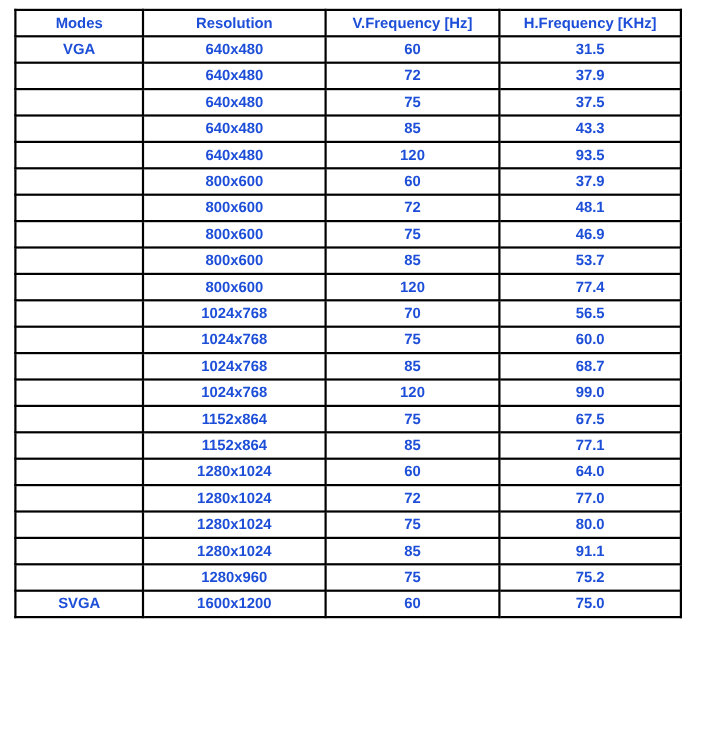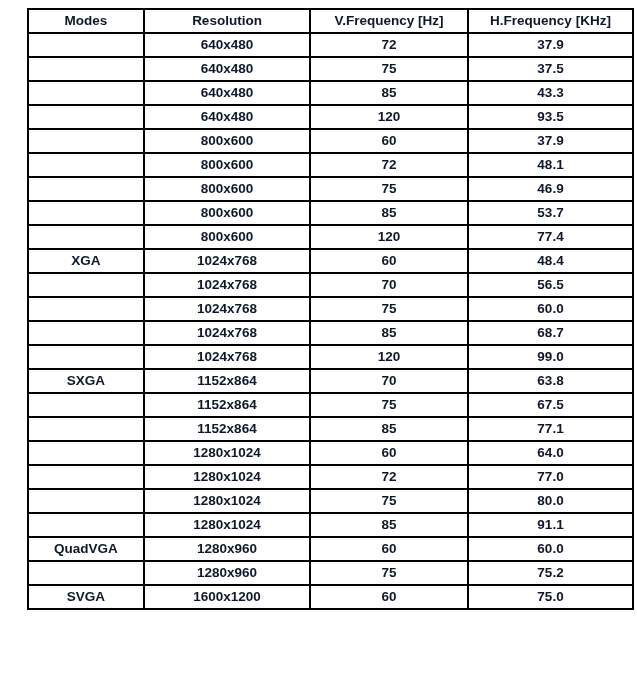--- a/index.html
+++ b/index.html
@@ -12,26 +12,26 @@
   }
   .page {
     position: relative;
     width: 637px;
     height: 687px;
     background: #ffffff;
     overflow: hidden;
   }
   table.modes-table {
     position: absolute;
-    left: 27px;
+    left: 13px;
     top: 8px;
     width: 605px;
     border-collapse: collapse;
     table-layout: fixed;
-    color: #0f172a;
+    color: #1d4ed8;
     font-size: 13.5px;
     font-weight: 600;
   }
   table.modes-table th,
   table.modes-table td {
     border: 2px solid #000000;
     height: 20px;
     padding: 0;
     text-align: center;
     vertical-align: middle;
@@ -61,20 +61,26 @@
     <thead>
       <tr>
         <th>Modes</th>
         <th>Resolution</th>
         <th>V.Frequency [Hz]</th>
         <th>H.Frequency [KHz]</th>
       </tr>
     </thead>
     <tbody>
         <tr>
+          <td>VGA</td>
+          <td>640x480</td>
+          <td>60</td>
+          <td>31.5</td>
+        </tr>
+        <tr>
           <td></td>
           <td>640x480</td>
           <td>72</td>
           <td>37.9</td>
         </tr>
         <tr>
           <td></td>
           <td>640x480</td>
           <td>75</td>
           <td>37.5</td>
@@ -115,26 +121,20 @@
           <td>85</td>
           <td>53.7</td>
         </tr>
         <tr>
           <td></td>
           <td>800x600</td>
           <td>120</td>
           <td>77.4</td>
         </tr>
         <tr>
-          <td>XGA</td>
-          <td>1024x768</td>
-          <td>60</td>
-          <td>48.4</td>
-        </tr>
-        <tr>
           <td></td>
           <td>1024x768</td>
           <td>70</td>
           <td>56.5</td>
         </tr>
         <tr>
           <td></td>
           <td>1024x768</td>
           <td>75</td>
           <td>60.0</td>
@@ -145,26 +145,20 @@
           <td>85</td>
           <td>68.7</td>
         </tr>
         <tr>
           <td></td>
           <td>1024x768</td>
           <td>120</td>
           <td>99.0</td>
         </tr>
         <tr>
-          <td>SXGA</td>
-          <td>1152x864</td>
-          <td>70</td>
-          <td>63.8</td>
-        </tr>
-        <tr>
           <td></td>
           <td>1152x864</td>
           <td>75</td>
           <td>67.5</td>
         </tr>
         <tr>
           <td></td>
           <td>1152x864</td>
           <td>85</td>
           <td>77.1</td>
@@ -185,26 +179,20 @@
           <td></td>
           <td>1280x1024</td>
           <td>75</td>
           <td>80.0</td>
         </tr>
         <tr>
           <td></td>
           <td>1280x1024</td>
           <td>85</td>
           <td>91.1</td>
-        </tr>
-        <tr>
-          <td>QuadVGA</td>
-          <td>1280x960</td>
-          <td>60</td>
-          <td>60.0</td>
         </tr>
         <tr>
           <td></td>
           <td>1280x960</td>
           <td>75</td>
           <td>75.2</td>
         </tr>
         <tr>
           <td>SVGA</td>
           <td>1600x1200</td>

